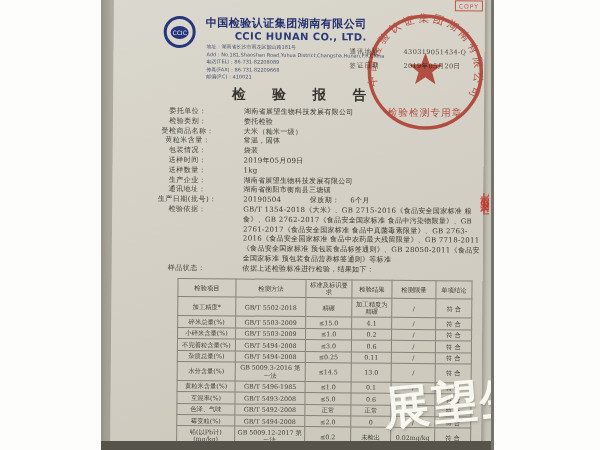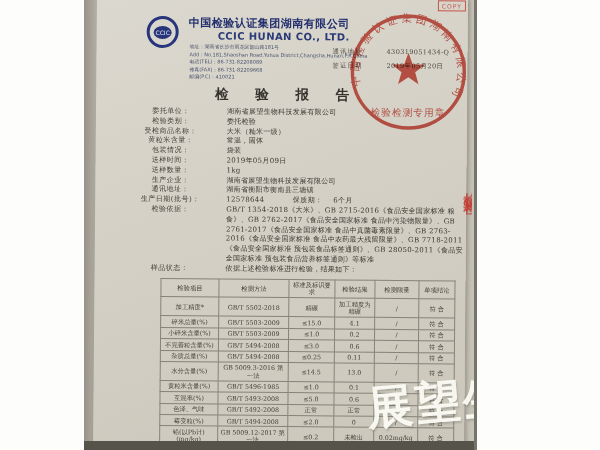--- a/index.html
+++ b/index.html
@@ -1,19 +1,19 @@
 <!DOCTYPE html>
 <html><head>
 <meta charset="utf-8">
 <style>
   html,body{margin:0;padding:0;background:#ffffff;}
   .canvas{position:relative;width:600px;height:450px;overflow:hidden;background:#fdfdfc;
           font-family:"DejaVu Serif", serif;}
   
-  .photo{position:absolute;left:84px;top:0;width:390px;height:450px;overflow:hidden;
+  .photo{position:absolute;left:101px;top:0;width:390px;height:450px;overflow:hidden;
          background:linear-gradient(90deg,#98948a 0px,#aaa69b 9px,#bdb9ae 14px,#c7c3b8 100%);
          border-right:3px solid #76736a;}
   .desk{position:absolute;left:0;bottom:0;width:100%;height:9px;background:#56534b;}
   .paper{position:relative;margin-left:13px;margin-top:-3px;width:371px;height:447px;
          background:linear-gradient(160deg,#dbd8cf 0%,#d4d0c5 45%,#cbc7bb 100%);
          box-shadow:2px 0 4px rgba(60,58,50,.35);transform:rotate(.5deg);transform-origin:50% 0;
          padding-top:13px;box-sizing:border-box;color:#3f3d37;overflow:hidden;}
   
   .hdr{position:relative;height:72px;margin:0 10px 0 40px;}
   .logo{position:absolute;left:10px;top:7px;width:32px;height:32px;border-radius:50%;
@@ -134,21 +134,21 @@
           <span class="flabel">生产企业：</span>
           <span class="fval">湖南省展望生物科技发展有限公司</span>
         </div>
         <div class="frow">
           <span class="flabel">通讯地址：</span>
           <span class="fval">湖南省衡阳市衡南县三塘镇</span>
         </div>
         <div class="frow">
           <span class="flabel">生产日期(批号)：</span>
           <span class="fval">
-            <span>12578644</span>
+            <span>20190504</span>
             <span class="extra">
               <span class="xl">保质期：</span>
               <span class="xv">6个月</span>
             </span>
           </span>
         </div>
         <div class="frow">
           <span class="flabel">检验依据：</span>
           <span class="fval">GB/T 1354-2018《大米》、GB 2715-2016《食品安全国家标准 粮食》、GB 2762-2017《食品安全国家标准 食品中污染物限量》、GB 2761-2017《食品安全国家标准 食品中真菌毒素限量》、GB 2763-2016《食品安全国家标准 食品中农药最大残留限量》、GB 7718-2011《食品安全国家标准 预包装食品标签通则》、GB 28050-2011《食品安全国家标准 预包装食品营养标签通则》等标准</span>
         </div>

